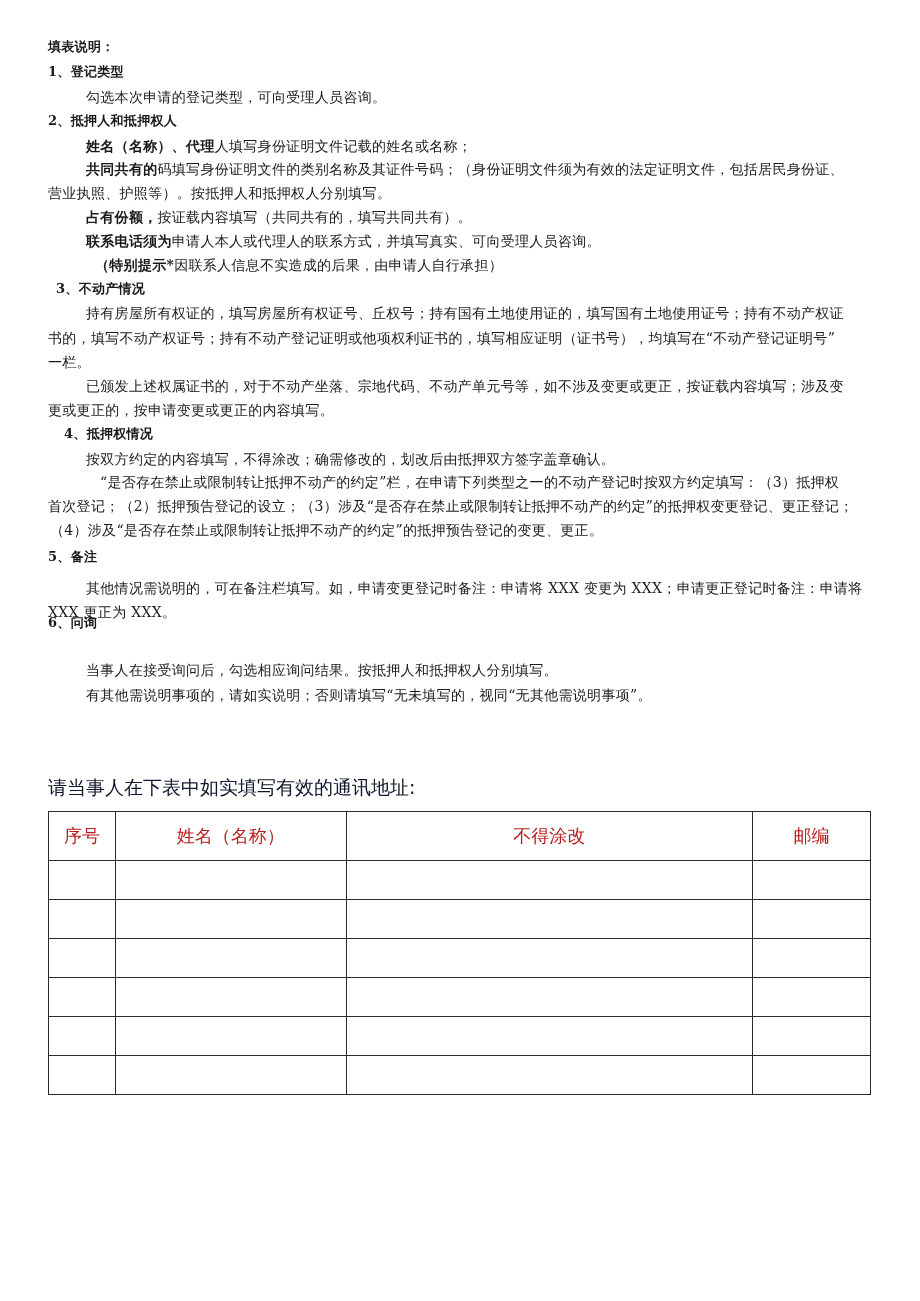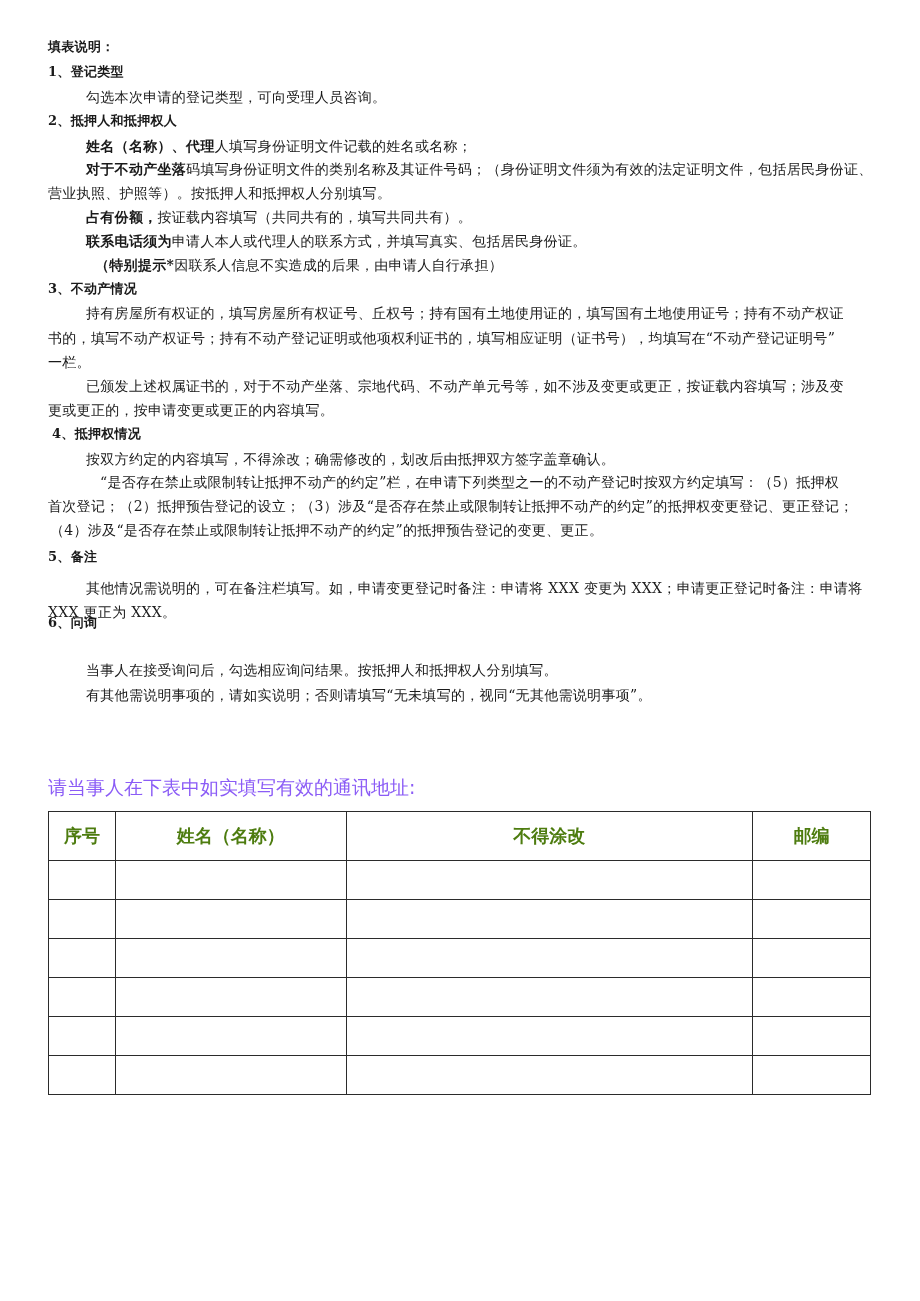--- a/index.html
+++ b/index.html
@@ -11,72 +11,72 @@
   .doc { position: absolute; left: 0; top: 0; width: 920px; }
   .line {
     position: absolute; left: 0; white-space: nowrap;
     font-size: 14px; line-height: 18px; letter-spacing: 0.3px;
   }
   .h { font-weight: bold; font-size: 13px; }
   .b { font-weight: bold; }
   .addr-title {
     position: absolute; left: 48px; top: 775px;
     font-family: "DejaVu Sans", "Liberation Sans", sans-serif;
-    font-size: 19px; color: #8b5cf6; white-space: nowrap;
+    font-size: 19px; color: #0f172a; white-space: nowrap;
   }
   table.addr {
     position: absolute; left: 48px; top: 811px;
     width: 823px; border-collapse: collapse;
     font-family: "DejaVu Sans", "Liberation Sans", sans-serif;
   }
   table.addr td, table.addr th {
     border: 1.5px solid #2b2b2b; padding: 0;
-    font-weight: bold; font-size: 18px; color: #4d7c0f;
+    font-weight: normal; font-size: 18px; color: #b91c1c;
   }
   table.addr th { height: 48px; text-align: center; }
   table.addr td { height: 38px; }
 </style>
 </head>
 <body>
 
 <div class="doc">
 
   <div class="line h" style="left:48px; top:38px;">填表说明：</div>
 
   <div class="line h" style="left:48px; top:63px;">1、登记类型</div>
   <div class="line" style="left:86px; top:88px;">勾选本次申请的登记类型，可向受理人员咨询。</div>
 
   <div class="line h" style="left:48px; top:112px;">2、抵押人和抵押权人</div>
   <div class="line" style="left:86px; top:137px;">
     <span class="b">姓名（名称）、代理</span><span>人填写身份证明文件记载的姓名或名称；</span>
   </div>
   <div class="line" style="left:86px; top:160px;">
-    <span class="b">对于不动产坐落</span><span>码填写身份证明文件的类别名称及其证件号码；（身份证明文件须为有效的法定证明文件，包括居民身份证、</span>
+    <span class="b">共同共有的</span><span>码填写身份证明文件的类别名称及其证件号码；（身份证明文件须为有效的法定证明文件，包括居民身份证、</span>
   </div>
   <div class="line" style="left:48px; top:184px;">营业执照、护照等）。按抵押人和抵押权人分别填写。</div>
   <div class="line" style="left:86px; top:208px;">
     <span class="b">占有份额，</span><span>按证载内容填写（共同共有的，填写共同共有）。</span>
   </div>
   <div class="line" style="left:86px; top:232px;">
-    <span class="b">联系电话须为</span><span>申请人本人或代理人的联系方式，并填写真实、包括居民身份证。</span>
+    <span class="b">联系电话须为</span><span>申请人本人或代理人的联系方式，并填写真实、可向受理人员咨询。</span>
   </div>
   <div class="line" style="left:95px; top:256px;">
     <span class="b">（特别提示*</span><span>因联系人信息不实造成的后果，由申请人自行承担）</span>
   </div>
 
-  <div class="line h" style="left:48px; top:280px;">3、不动产情况</div>
+  <div class="line h" style="left:56px; top:280px;">3、不动产情况</div>
   <div class="line" style="left:86px; top:304px;">持有房屋所有权证的，填写房屋所有权证号、丘权号；持有国有土地使用证的，填写国有土地使用证号；持有不动产权证</div>
   <div class="line" style="left:48px; top:329px;">书的，填写不动产权证号；持有不动产登记证明或他项权利证书的，填写相应证明（证书号），均填写在“不动产登记证明号”</div>
   <div class="line" style="left:48px; top:353px;">一栏。</div>
   <div class="line" style="left:86px; top:377px;">已颁发上述权属证书的，对于不动产坐落、宗地代码、不动产单元号等，如不涉及变更或更正，按证载内容填写；涉及变</div>
   <div class="line" style="left:48px; top:401px;">更或更正的，按申请变更或更正的内容填写。</div>
 
-  <div class="line h" style="left:52px; top:425px;">4、抵押权情况</div>
+  <div class="line h" style="left:64px; top:425px;">4、抵押权情况</div>
   <div class="line" style="left:86px; top:450px;">按双方约定的内容填写，不得涂改；确需修改的，划改后由抵押双方签字盖章确认。</div>
-  <div class="line" style="left:100px; top:473px;">“是否存在禁止或限制转让抵押不动产的约定”栏，在申请下列类型之一的不动产登记时按双方约定填写：（5）抵押权</div>
+  <div class="line" style="left:100px; top:473px;">“是否存在禁止或限制转让抵押不动产的约定”栏，在申请下列类型之一的不动产登记时按双方约定填写：（3）抵押权</div>
   <div class="line" style="left:48px; top:497px;text-align:right;">首次登记；（2）抵押预告登记的设立；（3）涉及“是否存在禁止或限制转让抵押不动产的约定”的抵押权变更登记、更正登记；</div>
   <div class="line" style="left:50px; top:521px;">（4）涉及“是否存在禁止或限制转让抵押不动产的约定”的抵押预告登记的变更、更正。</div>
 
   <div class="line h" style="left:48px; top:548px;">5、备注</div>
   <div class="line" style="left:86px; top:579px;">其他情况需说明的，可在备注栏填写。如，申请变更登记时备注：申请将 XXX 变更为 XXX；申请更正登记时备注：申请将</div>
   <div class="line" style="left:48px; top:603px;">XXX 更正为 XXX。</div>
 
   <div class="line h" style="left:48px; top:614px;">6、问询</div>
   <div class="line" style="left:86px; top:661px;">当事人在接受询问后，勾选相应询问结果。按抵押人和抵押权人分别填写。</div>
   <div class="line" style="left:86px; top:686px;">有其他需说明事项的，请如实说明；否则请填写“无未填写的，视同“无其他需说明事项”。</div>

